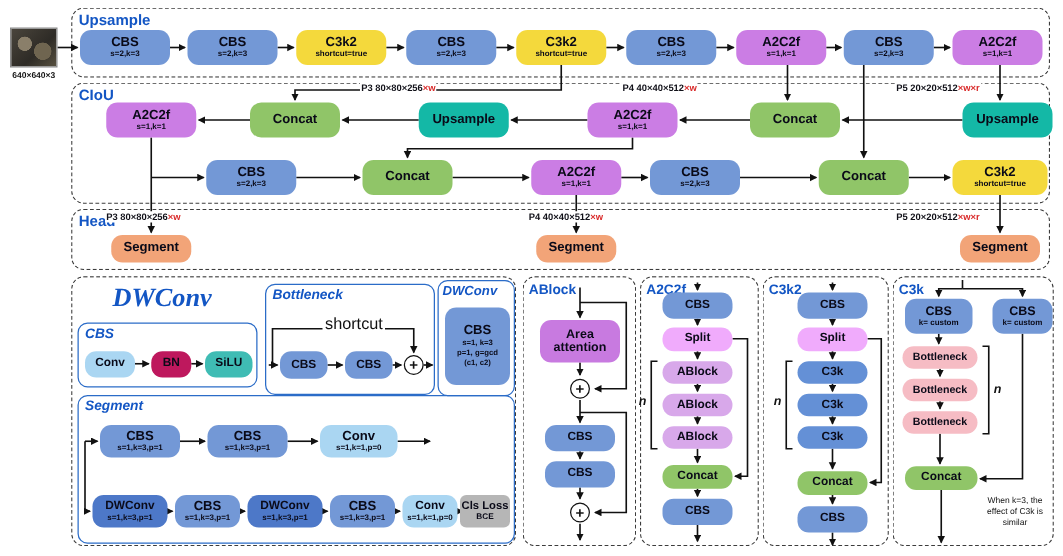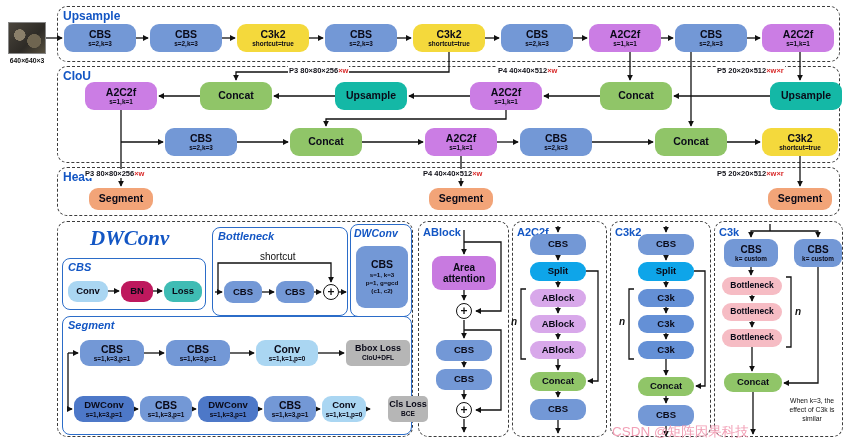--- a/index.html
+++ b/index.html
@@ -13,36 +13,36 @@
   .bl{font-weight:700;font-size:10.5px;line-height:1.1;white-space:nowrap}
   .bs{font-weight:700;font-size:6.4px;line-height:1.15;white-space:nowrap}
   .sm .bl{font-size:9.5px}
   .xs .bl{font-size:8.5px}
   .loss .bl{font-size:9px}
   .loss .bs{font-size:6.6px}
   .wraplab .bl{white-space:normal;font-size:10px;line-height:1.15}
   .param{font-weight:700;font-size:6.2px;line-height:1.3;white-space:nowrap}
   .c-blue{background:#7398d6}.c-yel{background:#f4d93c}.c-pur{background:#cb7de4}
   .c-grn{background:#90c568}.c-cyn{background:#14b8a6}.c-org{background:#f2a478}
-  .c-split{background:#0ea5e9}.c-lav{background:#d8a8ea}.c-area{background:#c87ae0}
+  .c-split{background:#f0abfc}.c-lav{background:#d8a8ea}.c-area{background:#c87ae0}
   .c-pink{background:#f6bcc4}.c-lblue{background:#aad6f2}.c-gray{background:#be185d}
   .c-teal{background:#3fbcb4}.c-dkblue{background:#4d78c8}.c-loss{background:#b6b6b6}
   .c-c3k{background:#6490d6}
   .sect{position:absolute;z-index:3;font-weight:700;font-size:12px;color:#1356c4}
   .pant{position:absolute;z-index:3;font-weight:700;font-size:11px;color:#1356c4;font-style:italic}
   .details-title{position:absolute;z-index:3;font-family:"Liberation Serif",serif;font-style:italic;font-weight:700;
                  font-size:21px;color:#1356c4}
   .dim{position:absolute;z-index:3;font-weight:700;font-size:7.5px;color:#101018;background:#fff;padding:0 1px;white-space:nowrap}
   .dim .red{color:#d92b2b}
   .plus{position:absolute;z-index:3;width:16px;height:16px;border:1.5px solid #111;border-radius:50%;background:#fff;
         display:flex;align-items:center;justify-content:center;box-sizing:border-box}
   .plus::before{content:"+";font-weight:700;font-size:12px;line-height:1;color:#111}
   .nlab{position:absolute;z-index:3;font-style:italic;font-weight:700;font-size:10px;color:#111}
   .note{position:absolute;z-index:3;font-size:6.8px;color:#111;text-align:center;line-height:1.35}
-  .shortcut-lab{position:absolute;z-index:3;font-size:10px;color:#111;background:#fff;padding:0 2px}
+  .shortcut-lab{position:absolute;z-index:3;font-size:13px;color:#111;background:#fff;padding:0 2px}
   .caption{position:absolute;z-index:3;font-size:6.8px;font-weight:700;color:#111;width:54px;text-align:center;white-space:nowrap}
   .input-img{position:absolute;z-index:3;left:8px;top:22px;width:38px;height:32px;border:1px solid #888;box-sizing:border-box;
      background:radial-gradient(circle at 30% 40%, #8a7f6a 0 18%, transparent 19%),
                 radial-gradient(circle at 70% 60%, #6f6550 0 22%, transparent 23%),
                 linear-gradient(135deg,#4a453c,#2e2b26 60%,#57503f)}
   .wm{position:absolute;z-index:5;left:612px;top:423px;font-size:13.5px;color:#f2a0b6;white-space:nowrap}
 </style>
 </head>
 <body>
 
@@ -277,21 +277,21 @@
     </div>
 
   <div class="pant" style="left:68px;top:261px">CBS</div>
   <div class="blk c-lblue sm" style="left:68px;top:281px;width:40px;height:21px">
       <span class="bl">Conv</span>
     </div>
   <div class="blk c-gray sm" style="left:121px;top:281px;width:32px;height:21px">
       <span class="bl">BN</span>
     </div>
   <div class="blk c-teal sm" style="left:164px;top:281px;width:38px;height:21px">
-      <span class="bl">Loss</span>
+      <span class="bl">SiLU</span>
     </div>
 
   <div class="pant" style="left:218px;top:230px">Bottleneck</div>
   <div class="shortcut-lab" style="left:258px;top:251px">shortcut</div>
   <div class="blk c-blue sm" style="left:224px;top:281px;width:38px;height:22px">
       <span class="bl">CBS</span>
     </div>
   <div class="blk c-blue sm" style="left:276px;top:281px;width:38px;height:22px">
       <span class="bl">CBS</span>
     </div>
@@ -311,45 +311,41 @@
       <span class="bs">s=1,k=3,p=1</span>
     </div>
   <div class="blk c-blue" style="left:166px;top:340px;width:64px;height:26px">
       <span class="bl">CBS</span>
       <span class="bs">s=1,k=3,p=1</span>
     </div>
   <div class="blk c-lblue" style="left:256px;top:340px;width:62px;height:26px">
       <span class="bl">Conv</span>
       <span class="bs">s=1,k=1,p=0</span>
     </div>
-  <div class="blk c-loss loss" style="left:346px;top:340px;width:64px;height:26px;border-radius:5px">
-      <span class="bl">Bbox Loss</span>
-      <span class="bs">CIoU+DFL</span>
-    </div>
   <div class="blk c-dkblue" style="left:74px;top:396px;width:60px;height:26px">
       <span class="bl" style="font-size:9.5px">DWConv</span>
       <span class="bs">s=1,k=3,p=1</span>
     </div>
   <div class="blk c-blue" style="left:140px;top:396px;width:52px;height:26px">
       <span class="bl">CBS</span>
       <span class="bs">s=1,k=3,p=1</span>
     </div>
   <div class="blk c-dkblue" style="left:198px;top:396px;width:60px;height:26px">
       <span class="bl" style="font-size:9.5px">DWConv</span>
       <span class="bs">s=1,k=3,p=1</span>
     </div>
   <div class="blk c-blue" style="left:264px;top:396px;width:52px;height:26px">
       <span class="bl">CBS</span>
       <span class="bs">s=1,k=3,p=1</span>
     </div>
   <div class="blk c-lblue" style="left:322px;top:396px;width:44px;height:26px">
       <span class="bl" style="font-size:9.5px">Conv</span>
       <span class="bs">s=1,k=1,p=0</span>
     </div>
-  <div class="blk c-loss loss" style="left:388px;top:396px;width:40px;height:26px;border-radius:5px">
+  <div class="blk c-loss loss" style="left:368px;top:396px;width:40px;height:26px;border-radius:5px">
       <span class="bl">Cls Loss</span>
       <span class="bs">BCE</span>
     </div>
 
   <div class="pant" style="left:423px;top:226px;font-style:normal">ABlock</div>
   <div class="blk c-area wraplab" style="left:432px;top:256px;width:64px;height:34px">
       <span class="bl">Area attention</span>
     </div>
   <div class="plus" style="left:456px;top:303px"></div>
   <div class="blk c-blue sm" style="left:436px;top:340px;width:56px;height:21px">
@@ -425,15 +421,14 @@
     </div>
   <div class="blk c-pink xs" style="left:722px;top:329px;width:60px;height:18px">
       <span class="bl">Bottleneck</span>
     </div>
   <div class="nlab" style="left:795px;top:306px">n</div>
   <div class="blk c-grn sm" style="left:724px;top:373px;width:58px;height:19px">
       <span class="bl">Concat</span>
     </div>
   <div class="note" style="left:784px;top:396px;width:56px">When k=3, the effect of C3k is similar</div>
 
-  <div class="wm">CSDN @矩阵因果科技</div>
 
 </div>
 
 </body></html>

